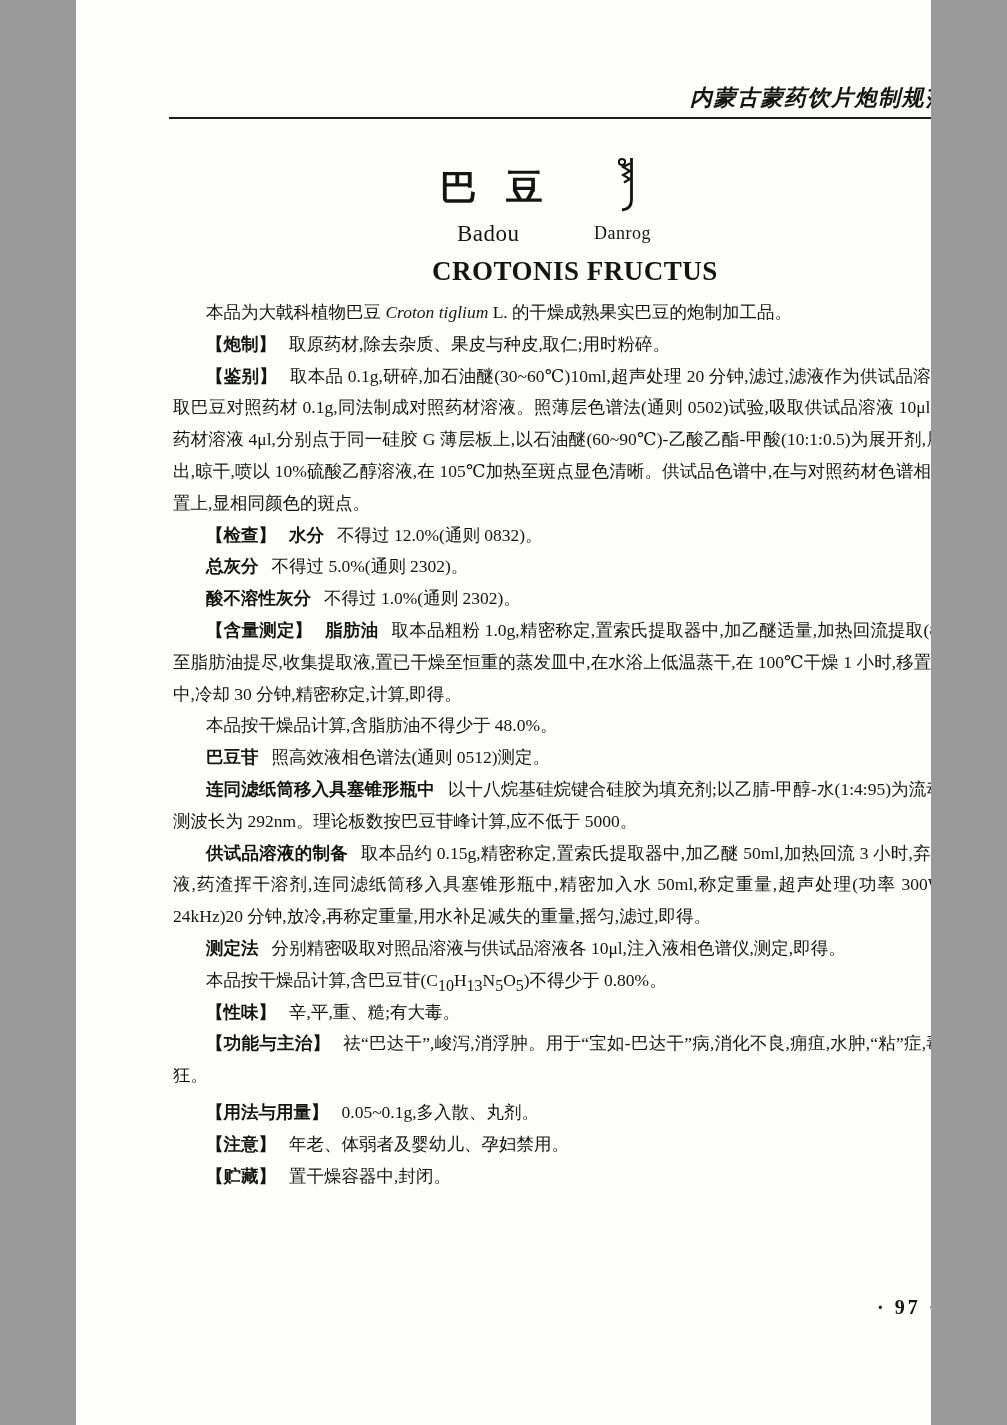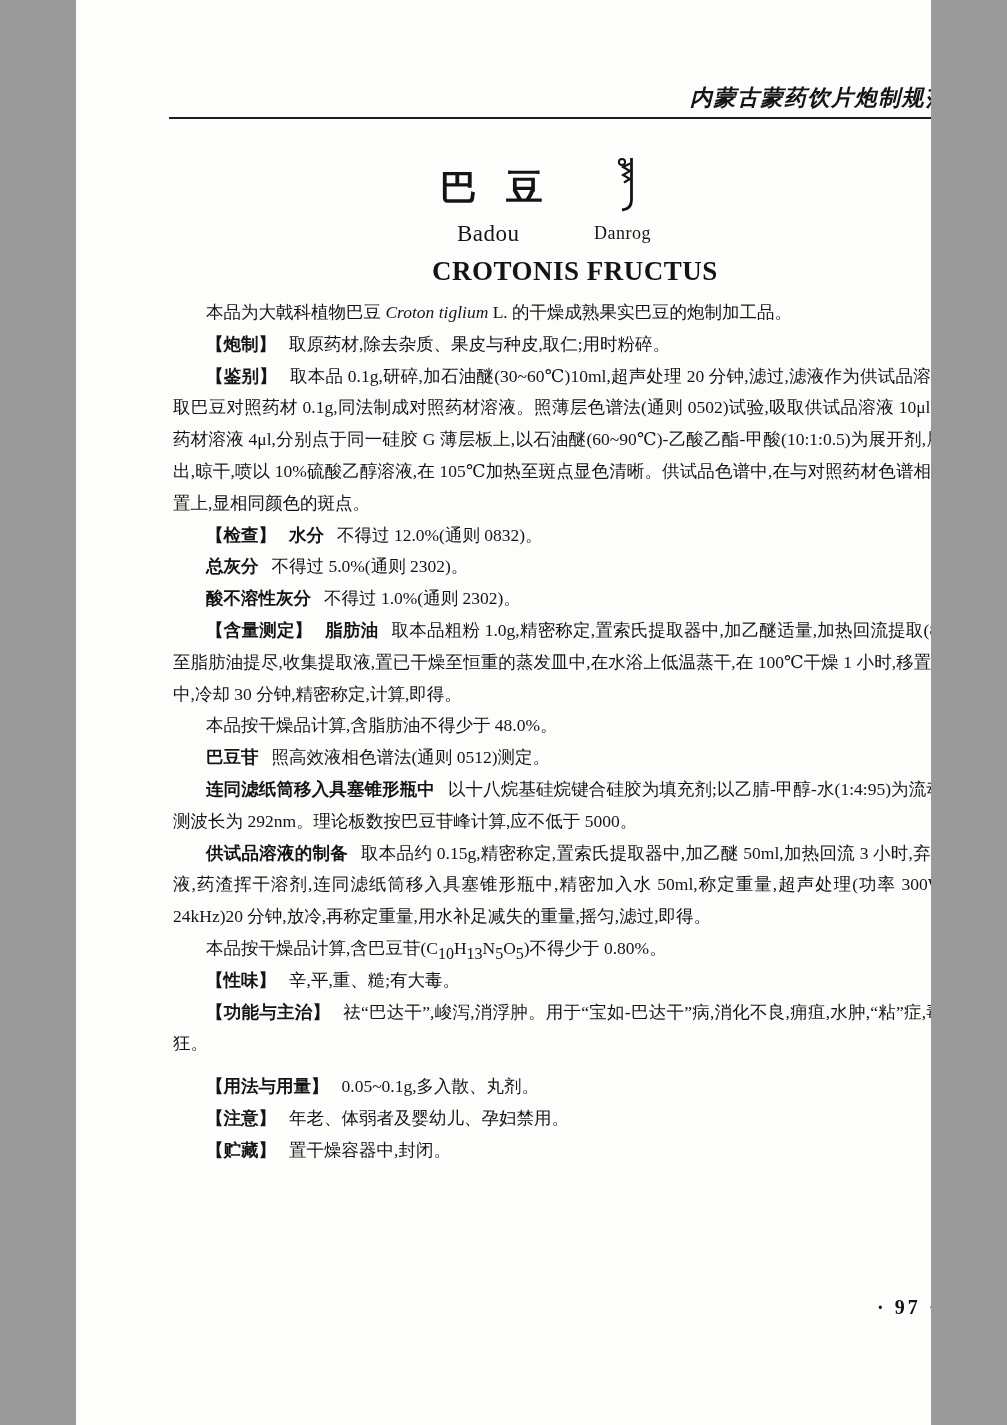--- a/index.html
+++ b/index.html
@@ -41,21 +41,21 @@
     position:absolute;left:356px;top:256px;
     font-size:27px;font-weight:bold;letter-spacing:0.5px;
     white-space:nowrap;
   }
   .body{
     position:absolute;left:97px;top:297px;width:811px;
     font-size:17.5px;line-height:31.8px;
     text-align:justify;
   }
   .body p{margin:0;text-indent:33px;}
-  .body p.mt{margin-top:11px;}
+  .body p.mt{margin-top:5px;}
   b.lab{margin-right:13px;font-weight:bold;}
   b.slab{margin-right:13px;font-weight:bold;}
   sub{font-size:16px;line-height:0;}
   .pageno{
     position:absolute;left:801px;top:1296px;
     font-size:20px;font-weight:bold;letter-spacing:3px;
     white-space:nowrap;
   }
 </style>
 </head>
@@ -99,20 +99,21 @@
 
     <p><span>本品按干燥品计算,含脂肪油不得少于 48.0%。</span></p>
 
     <p><b class="slab">巴豆苷</b><span>照高效液相色谱法(通则 0512)测定。</span></p>
 
     <p><b class="slab">连同滤纸筒移入具塞锥形瓶中</b><span>以十八烷基硅烷键合硅胶为填充剂;以乙腈-甲醇-水(1:4:95)为流动相;检测波长为 292nm。理论板数按巴豆苷峰计算,应不低于 5000。</span></p>
 
 
     <p><b class="slab">供试品溶液的制备</b><span>取本品约 0.15g,精密称定,置索氏提取器中,加乙醚 50ml,加热回流 3 小时,弃去乙醚液,药渣挥干溶剂,连同滤纸筒移入具塞锥形瓶中,精密加入水 50ml,称定重量,超声处理(功率 300W,频率 24kHz)20 分钟,放冷,再称定重量,用水补足减失的重量,摇匀,滤过,即得。</span></p>
 
+    <p><b class="slab">测定法</b><span>分别精密吸取对照品溶液与供试品溶液各 10μl,注入液相色谱仪,测定,即得。</span></p>
 
     <p><span>本品按干燥品计算,含巴豆苷(C</span><sub>10</sub><span>H</span><sub>13</sub><span>N</span><sub>5</sub><span>O</span><sub>5</sub><span>)不得少于 0.80%。</span></p>
 
     <p><b class="lab">【性味】</b><span>辛,平,重、糙;有大毒。</span></p>
 
     <p><b class="lab">【功能与主治】</b><span>祛“巴达干”,峻泻,消浮肿。用于“宝如-巴达干”病,消化不良,痈疽,水肿,“粘”症,毒症,癫狂。</span></p>
 
     <p class="mt"><b class="lab">【用法与用量】</b><span>0.05~0.1g,多入散、丸剂。</span></p>
 
     <p><b class="lab">【注意】</b><span>年老、体弱者及婴幼儿、孕妇禁用。</span></p>

